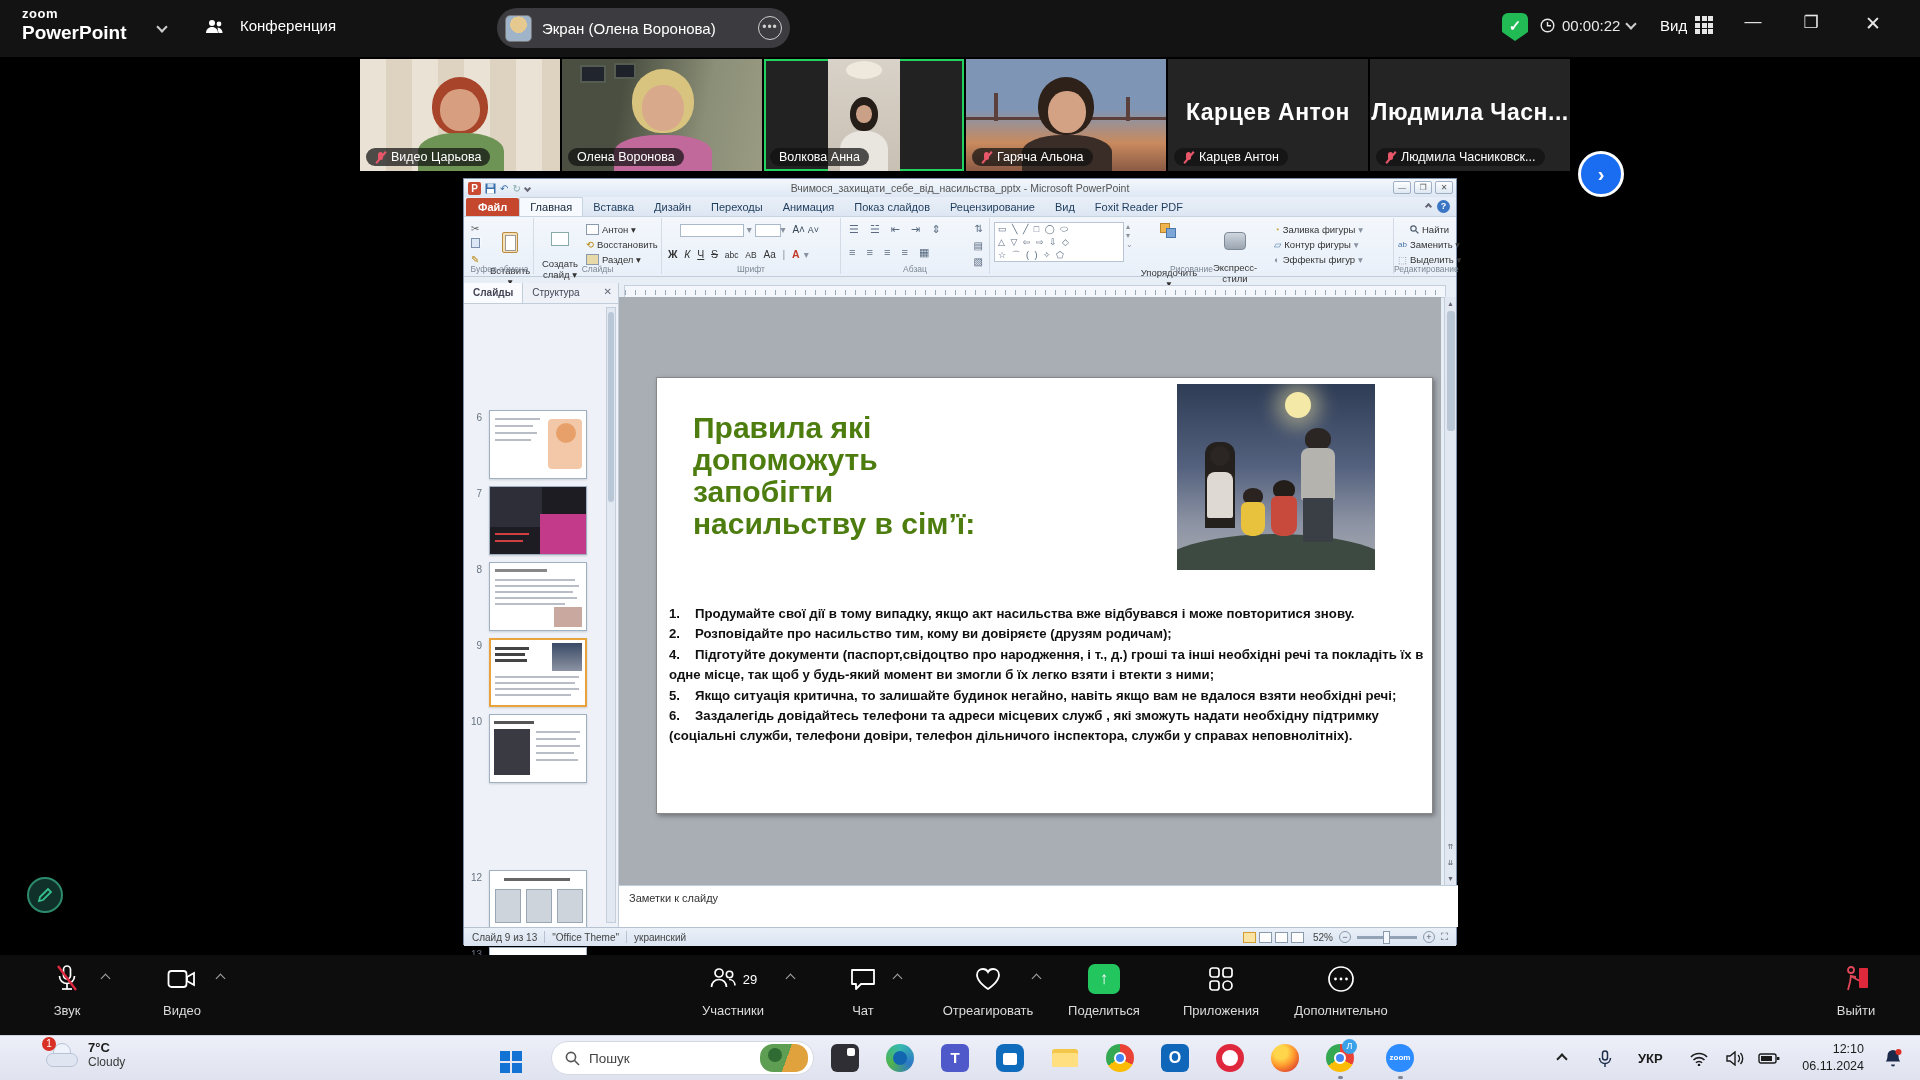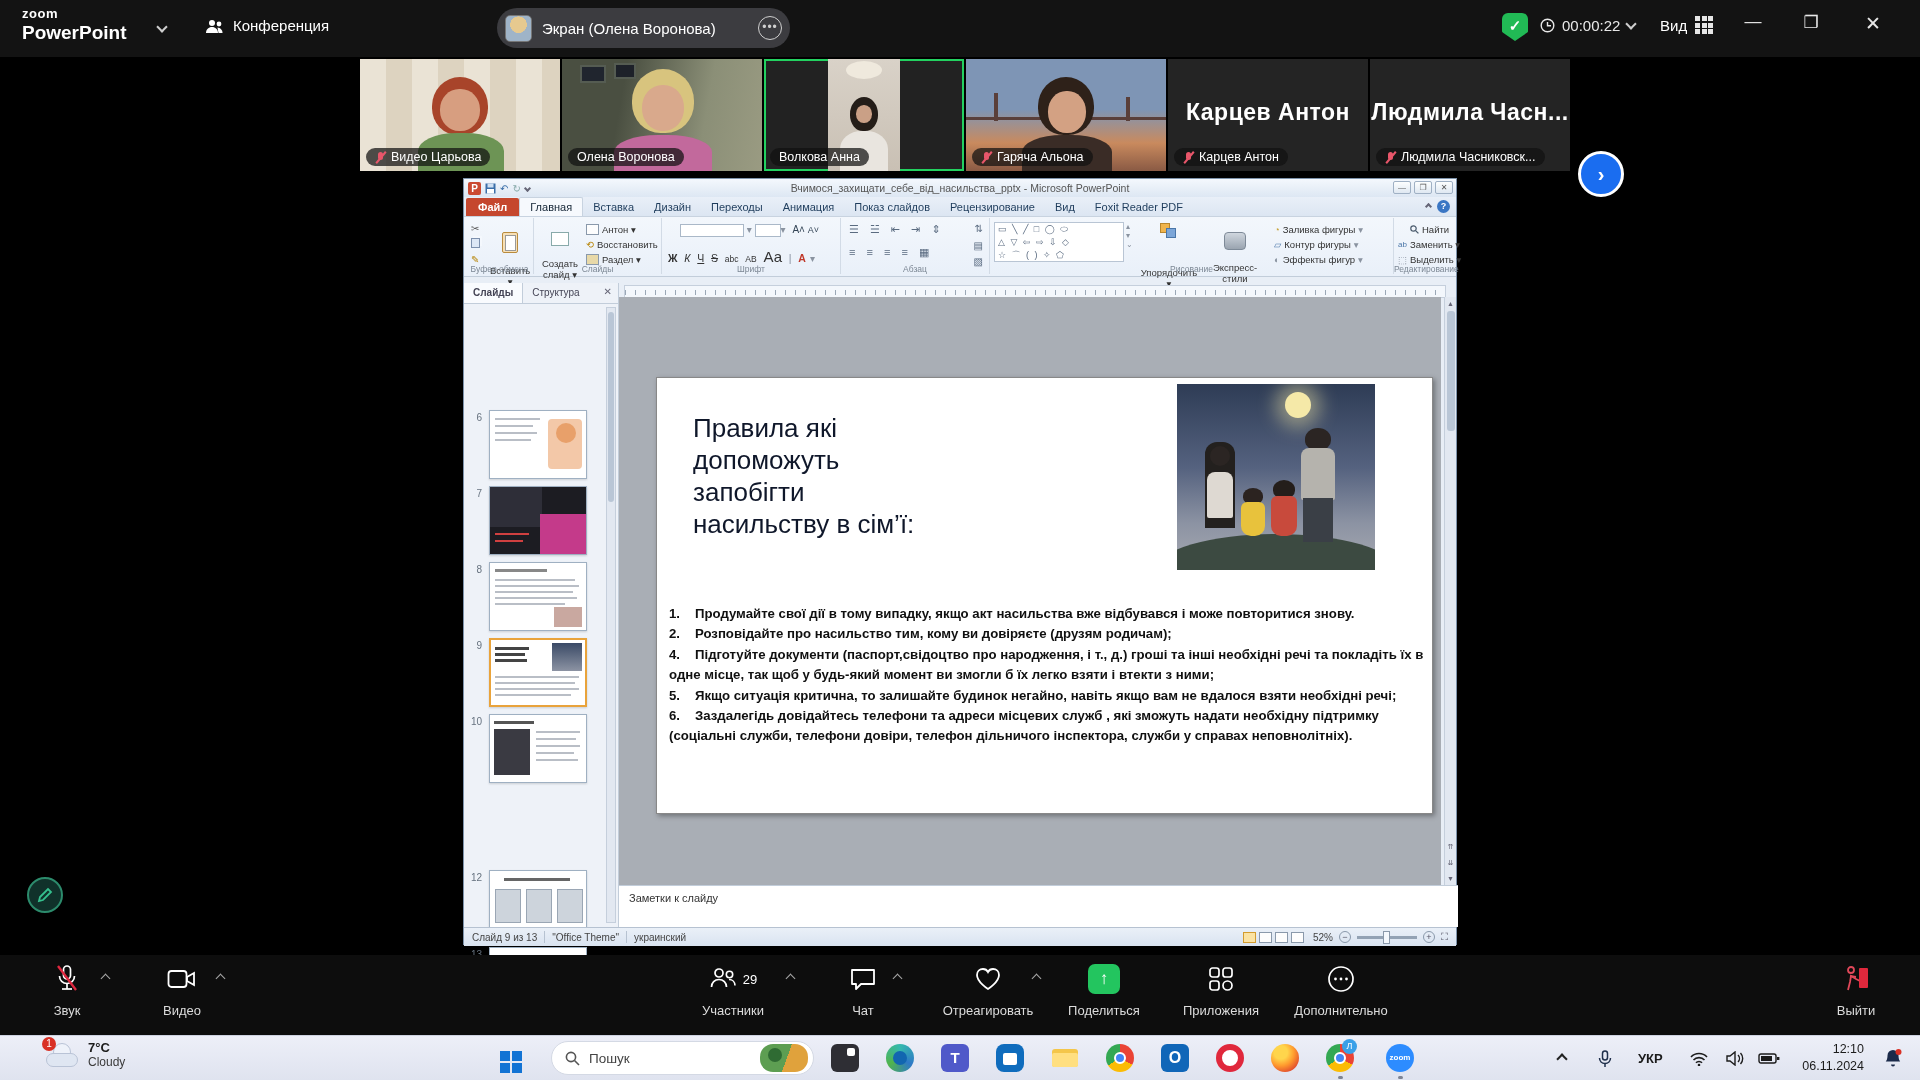--- a/index.html
+++ b/index.html
@@ -8,21 +8,21 @@
   .screen{position:relative;width:1920px;height:1080px;background:#000;overflow:hidden}
   .abs{position:absolute}
 
   
   .topbar{position:absolute;left:0;top:0;width:1920px;height:57px;background:#131313;color:#fff}
   .logo{position:absolute;left:22px;top:7px;line-height:1}
   .logo .l1{font-size:13px;font-weight:bold;letter-spacing:.5px}
   .logo .l2{font-size:19px;font-weight:bold;margin-top:3px}
   .chev{display:inline-block;width:8px;height:8px;border-left:2px solid #cfcfcf;border-bottom:2px solid #cfcfcf;transform:rotate(-45deg)}
   .chevup{transform:rotate(135deg)}
-  .meet{position:absolute;left:205px;top:17px;display:flex;align-items:center;gap:8px;font-size:15px}
+  .meet{position:absolute;left:205px;top:17px;display:flex;align-items:center;gap:15px;font-size:15px}
   .pill{position:absolute;left:497px;top:8px;width:293px;height:40px;background:#3c3c40;border-radius:20px;display:flex;align-items:center;padding:0 8px;gap:10px}
   .pill .ava{width:27px;height:27px;border-radius:5px;background:radial-gradient(circle at 50% 35%,#e6c98f 0 40%,#9fb4c8 41%);border:1px solid #777}
   .pill .lbl{font-size:15px;color:#fff;flex:1}
   .dots-circle{width:24px;height:24px;border:1.6px solid #cfcfcf;border-radius:50%;color:#cfcfcf;font-size:12px;line-height:21px;text-align:center;letter-spacing:1px}
   .shield{position:absolute;left:1502px;top:13px;width:26px;height:28px;background:#21ba55;border-radius:6px 6px 10px 10px;clip-path:polygon(0 0,100% 0,100% 68%,50% 100%,0 68%);color:#fff;font-size:15px;font-weight:bold;text-align:center;line-height:25px}
   .timer{position:absolute;left:1540px;top:17px;display:flex;align-items:center;gap:7px;font-size:15px;color:#e8e8e8}
   .viewbtn{position:absolute;left:1660px;top:16px;display:flex;align-items:center;gap:8px;font-size:15px;color:#fff}
   .grid9{display:inline-grid;grid-template-columns:5px 5px 5px;grid-gap:1.5px}
   .grid9 i{width:5px;height:5px;background:#e6e6e6}
   .winctl{position:absolute;top:12px;color:#e8e8e8;font-size:17px;width:30px;text-align:center;cursor:default}
@@ -77,21 +77,21 @@
   .lx{margin-left:auto;padding:3px 6px;color:#667;font-size:10px}
   .thumbrow{position:absolute;left:0;width:100%}
   .tnum{position:absolute;left:2px;top:2px;width:16px;text-align:right;font-size:10px;color:#66727f}
   .thumb{position:absolute;left:25px;top:0;width:98px;height:69px;background:#fff;border:1px solid #9fb0c2;box-shadow:0 1px 2px rgba(0,0,0,.15)}
   .thumb.sel{border:2.5px solid #e9a33b}
   .tl{position:absolute;background:#b9bec6;height:2px}
   .lscroll{position:absolute;right:2px;top:24px;width:10px;height:616px;background:#e2e8f1;border:1px solid #c5cfdc}
   .lscroll .th{position:absolute;left:1px;top:4px;width:6px;height:190px;background:#b9c6d6;border-radius:3px}
   .canvas{position:absolute;left:155px;top:118px;width:822px;height:588px;background:#a9aeb5}
   .slide{position:absolute;left:37px;top:80px;width:777px;height:437px;background:#fff;border:1px solid #888;box-shadow:2px 2px 5px rgba(0,0,0,.35)}
-  .stitle{position:absolute;left:36px;top:34px;width:330px;font-size:26px;font-weight:normal;color:#0f172a;line-height:32px;white-space:pre-line}
+  .stitle{position:absolute;left:36px;top:34px;width:330px;font-size:30px;font-weight:bold;color:#4d7c0f;line-height:32px;white-space:pre-line}
   .slist{position:absolute;left:12px;top:226px;width:755px;font-size:13.2px;font-weight:bold;color:#101010;line-height:20.4px}
   .slist .num{display:inline-block;min-width:26px}
   .fam{position:absolute;left:520px;top:6px;width:198px;height:186px;background:linear-gradient(#2e3c55 0%,#55627f 45%,#8c93a3 75%,#a8aab2 100%);overflow:hidden}
   .moon{position:absolute;left:108px;top:8px;width:26px;height:26px;border-radius:50%;background:#f5e9a8;box-shadow:0 0 18px 10px rgba(245,233,168,.45)}
   .hill{position:absolute;left:-10%;bottom:-34px;width:120%;height:70px;background:#3c4a41;border-radius:50% 50% 0 0}
   .rscroll{position:absolute;right:0;top:118px;width:12px;height:588px;background:#e2e8f1;border-left:1px solid #c5cfdc;font-size:7px;color:#667;text-align:center}
   .rscroll .th{position:absolute;left:2px;top:14px;width:8px;height:120px;background:#b9c6d6;border-radius:3px}
   .notes{position:absolute;left:155px;top:706px;width:839px;height:42px;background:#fff;border-top:1px solid #c2cdda;font-size:11px;color:#333;padding:6px 10px}
   .sbar{position:absolute;left:0;top:748px;width:100%;height:19px;background:linear-gradient(#eaf0f8,#d9e3f0);border-top:1px solid #b6c2d1;display:flex;align-items:center;font-size:10px;color:#444}
   .sbar .sep{width:1px;height:12px;background:#b6c2d1;margin:0 7px}
@@ -344,21 +344,21 @@
           <span style="font-size:10px;color:#345;margin-left:4px">A˄</span>
           <span style="font-size:9px;color:#345">A˅</span>
         </div>
         <div class="abs" style="left:6px;top:30px">
           <span class="fgl" style="font-weight:bold">Ж</span>
           <span class="fgl" style="font-style:italic">К</span>
           <span class="fgl" style="text-decoration:underline">Ч</span>
           <span class="fgl" style="text-decoration:line-through">S</span>
           <span class="fgl" style="font-size:8.5px">abc</span>
           <span class="fgl" style="font-size:8.5px">АВ</span>
-          <span class="fgl" style="font-size:15px">Аа</span>
+          <span class="fgl" style="font-size:10px">Аа</span>
           <span class="fgl dv">|</span>
           <span class="fgl redA">А</span><span class="dv">▾</span>
         </div>
         <div class="gl">Шрифт</div>
       </div>
 
       <div class="rg" style="left:377px;width:149px">
         <div class="abs" style="left:8px;top:5px;font-size:11px;color:#5a6b80;letter-spacing:4px">☰ ☱ ⇤ ⇥ ⇕</div>
         <div class="abs" style="left:8px;top:28px;font-size:11px;color:#5a6b80;letter-spacing:4px">≡ ≡ ≡ ≡ ▦</div>
         <div class="abs" style="right:6px;top:5px;font-size:10px;color:#5a6b80">⇅</div>

